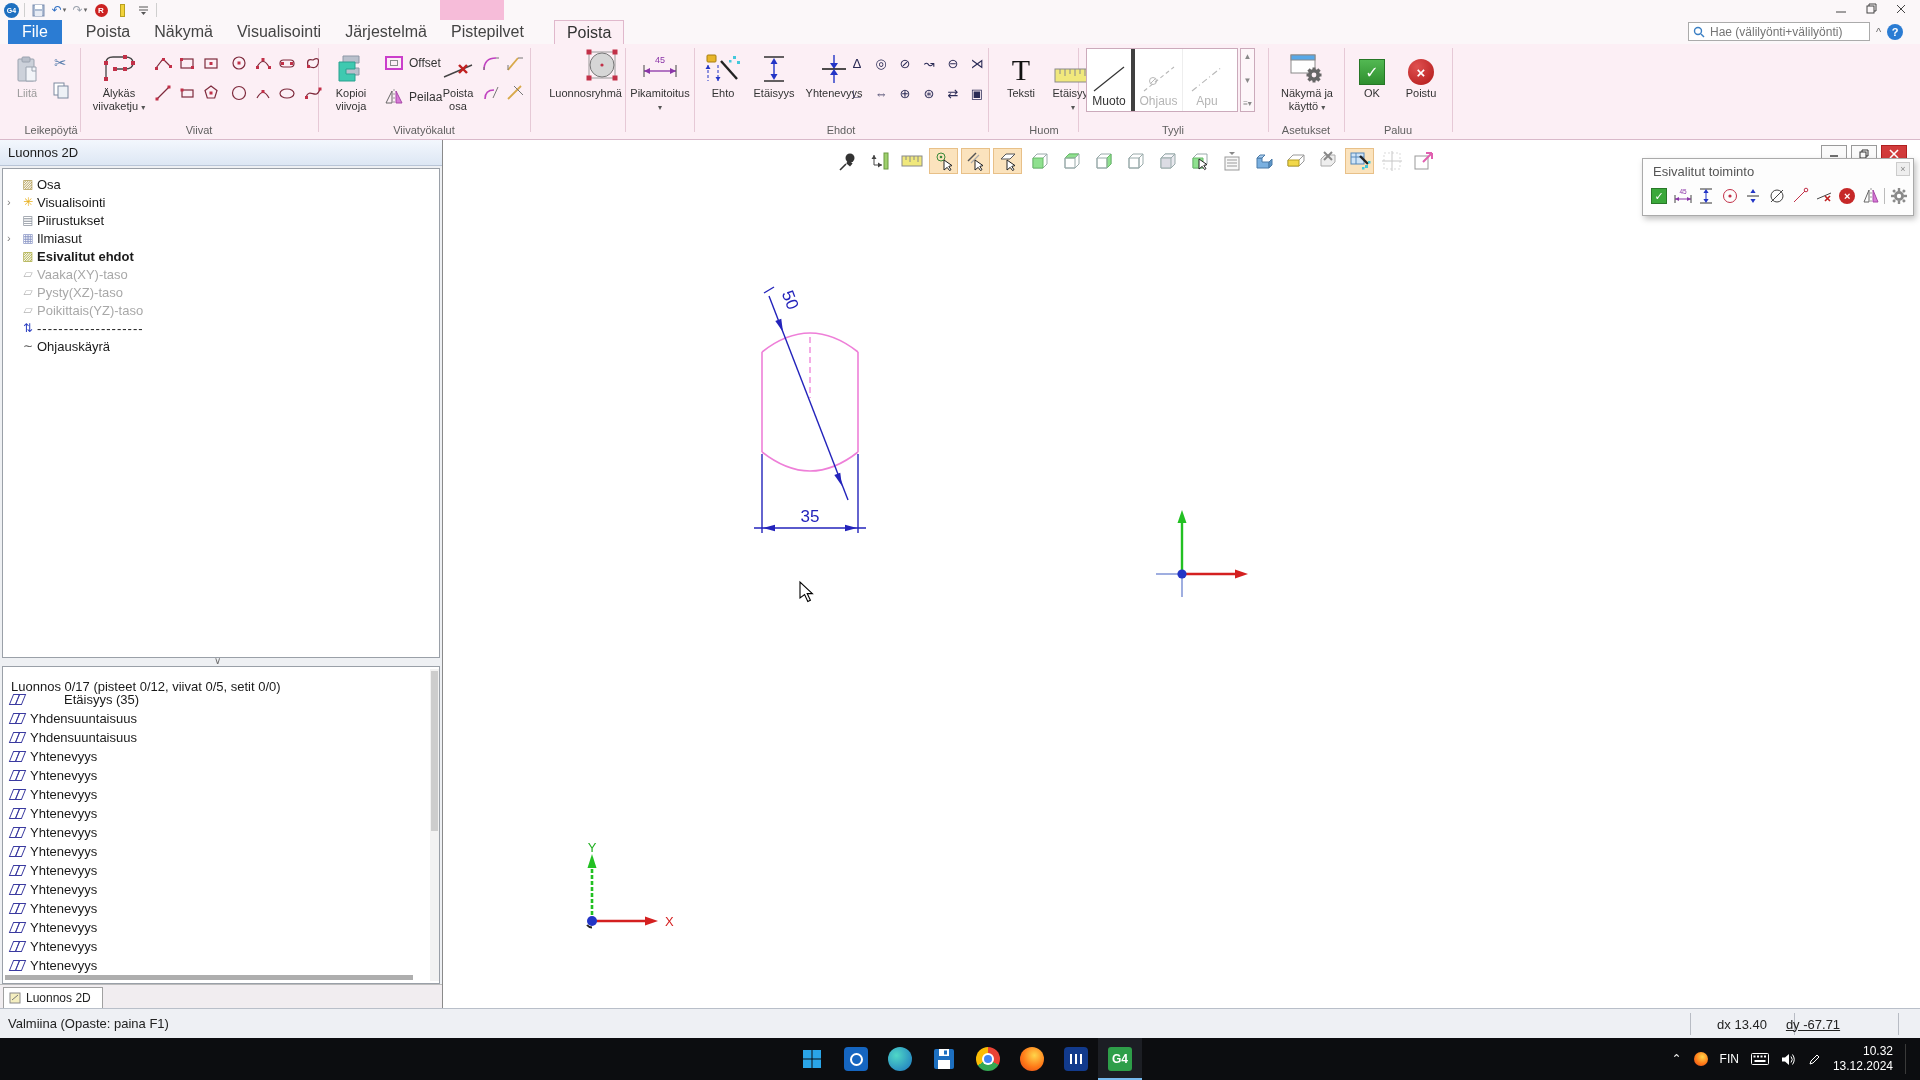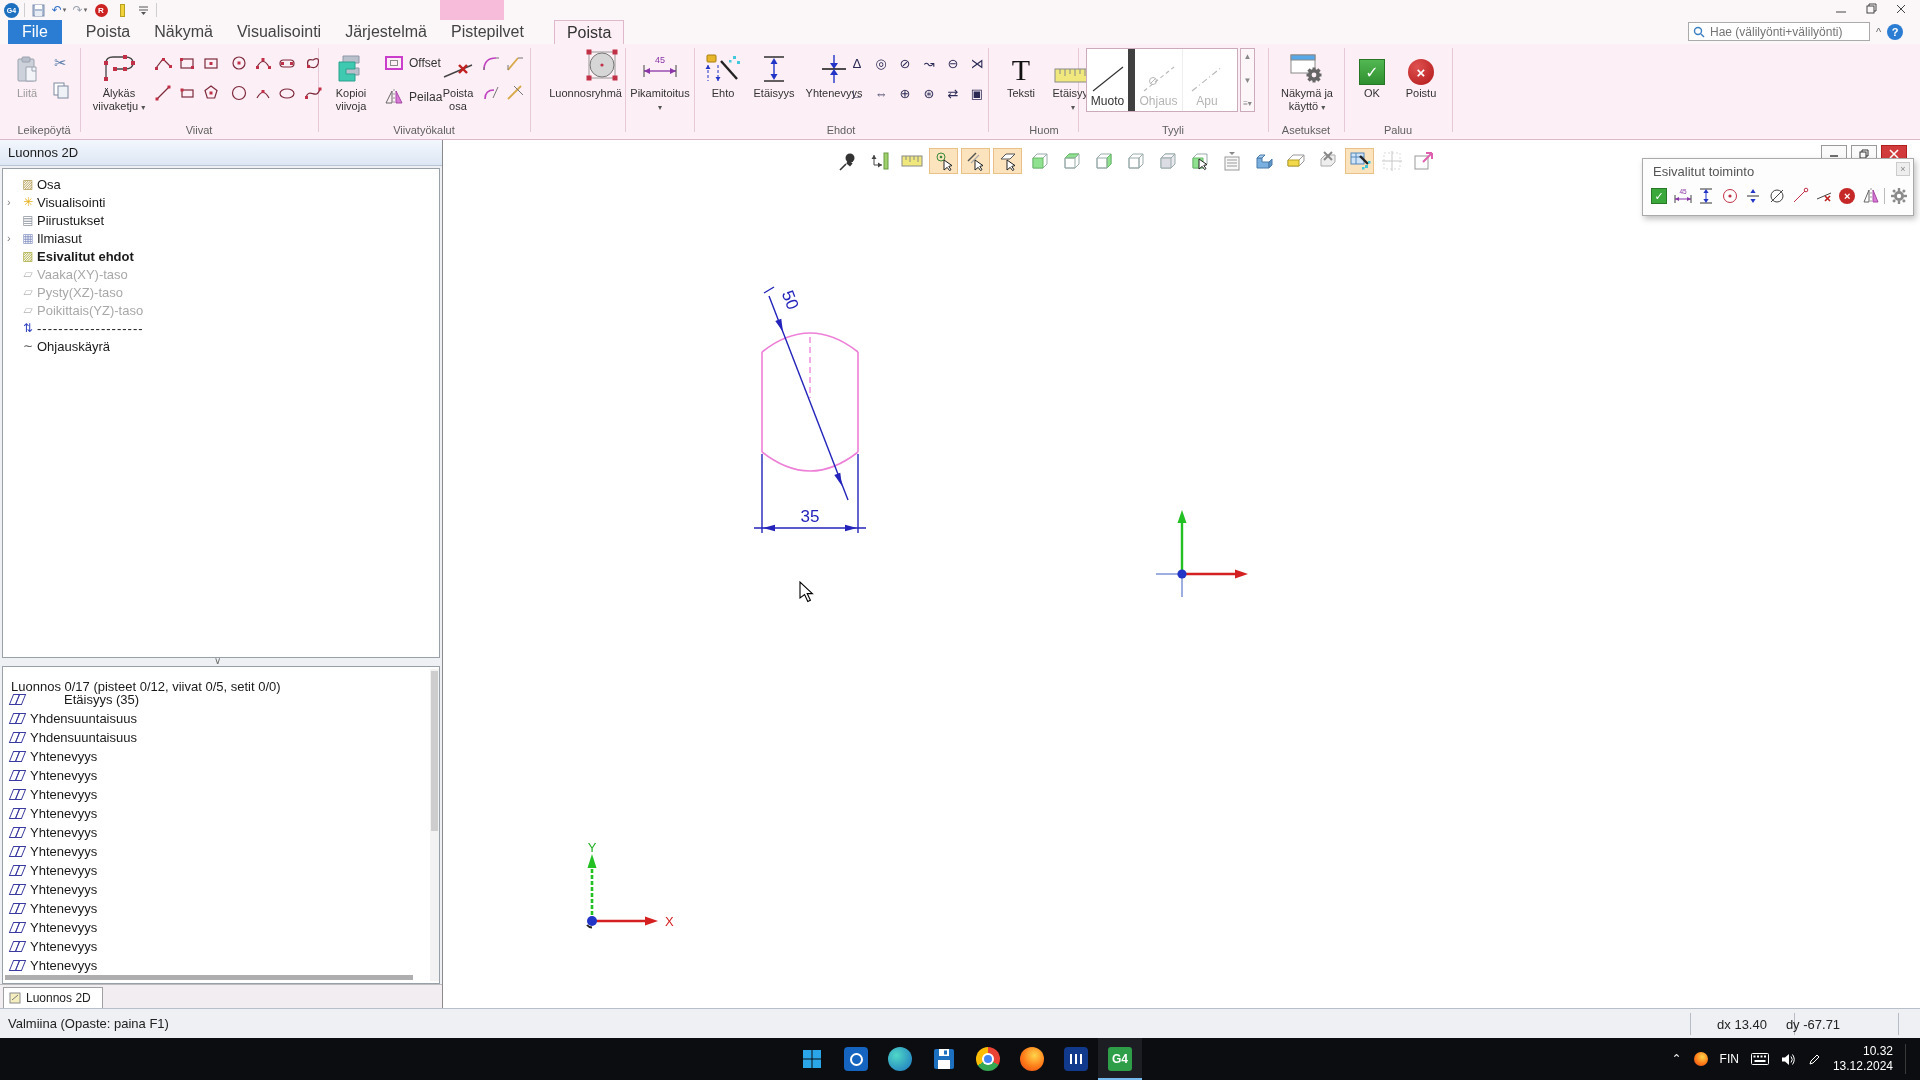--- a/index.html
+++ b/index.html
@@ -203,21 +203,21 @@
   </div>
   <div class="sbtn" style="left:50px;top:8px;">
       <span style="color:#5a7fae;font-size:15px;">✂</span>
     </div>
   <div class="sbtn" style="left:50px;top:36px;">
     <svg width="16" height="17" viewBox="0 0 16 17">
         <rect x="1" y="1" width="10" height="12" fill="#fff" stroke="#7d8aa0"></rect>
         <rect x="5" y="4" width="10" height="12" fill="#eef1f6" stroke="#7d8aa0"></rect>
       </svg>
   </div>
-  <div class="glabel" style="left:4px;width:80px;">Leikepöytä</div>
+  <div class="glabel" style="left:11px;width:80px;">Leikepöytä</div>
 
   <div class="rbtn" style="left:88px;width:62px;">
     <div class="ric">
       <svg width="36" height="32" viewBox="0 0 36 32">
           <path d="M5 26 L5 10 Q5 4 12 4 L24 4 Q32 4 32 10 Q32 16 24 16 L14 16" fill="none" stroke="#444" stroke-width="1.3"></path>
           <g fill="#c23048">
             <rect x="3" y="24" width="4" height="4"></rect>
             <rect x="3" y="8" width="4" height="4"></rect>
             <rect x="22" y="2" width="4" height="4"></rect>
             <rect x="30" y="8" width="4" height="4"></rect>
@@ -523,21 +523,21 @@
             <line x1="26" y1="4" x2="26" y2="9"></line>
             <line x1="31" y1="4" x2="31" y2="11"></line>
           </g>
         </svg>
     </div>
     <div class="rlabel"><span>Etäisyys</span><br><span class="dd">▾</span></div>
   </div>
   <div class="glabel" style="left:988px;width:112px;">Huom</div>
 
   <div id="gallery">
-    <div class="gcell" style="border-right:7px solid #404040;">
+    <div class="gcell" style="border-right:4px solid #404040;">
       <svg width="40" height="30" viewBox="0 0 40 30">
           <line x1="5" y1="27" x2="35" y2="3" stroke="#333" stroke-width="1.2"></line>
         </svg>
       <span style="color:#333;">Muoto</span>
     </div>
     <div class="gcell" style="border-right:1px solid #eee;">
       <svg width="40" height="30" viewBox="0 0 40 30">
           <line x1="5" y1="27" x2="35" y2="3" stroke="#b8b8b8" stroke-width="1.1" stroke-dasharray="4 3"></line>
           <circle cx="14" cy="17" r="3.5" fill="none" stroke="#b8b8b8"></circle>
           <line x1="11.5" y1="19.5" x2="16.5" y2="14.5" stroke="#b8b8b8"></line>
@@ -1050,21 +1050,21 @@
         </svg>
       </div>
   </div>
 </div>
 
 <div id="statusbar" class="abs">
   <div class="msg">Valmiina (Opaste: paina F1)</div>
   <div class="ssep" style="left:1690px;"></div>
   <div class="scell" style="left:1690px;width:104px;">dx 13.40</div>
   <div class="ssep" style="left:1794px;"></div>
-  <div class="scell" style="left:1761px;width:104px;">dy -67.71</div>
+  <div class="scell" style="left:1761px;width:104px;text-decoration:underline;">dy -67.71</div>
   <div class="ssep" style="left:1898px;"></div>
 </div>
 
 <div id="taskbar" class="abs">
   <div id="tapps">
     <div class="tapp">
       <svg width="20" height="20" viewBox="0 0 20 20">
           <g fill="#2aa5e8">
             <rect x="1" y="1" width="8.5" height="8.5"></rect>
             <rect x="10.5" y="1" width="8.5" height="8.5"></rect>

